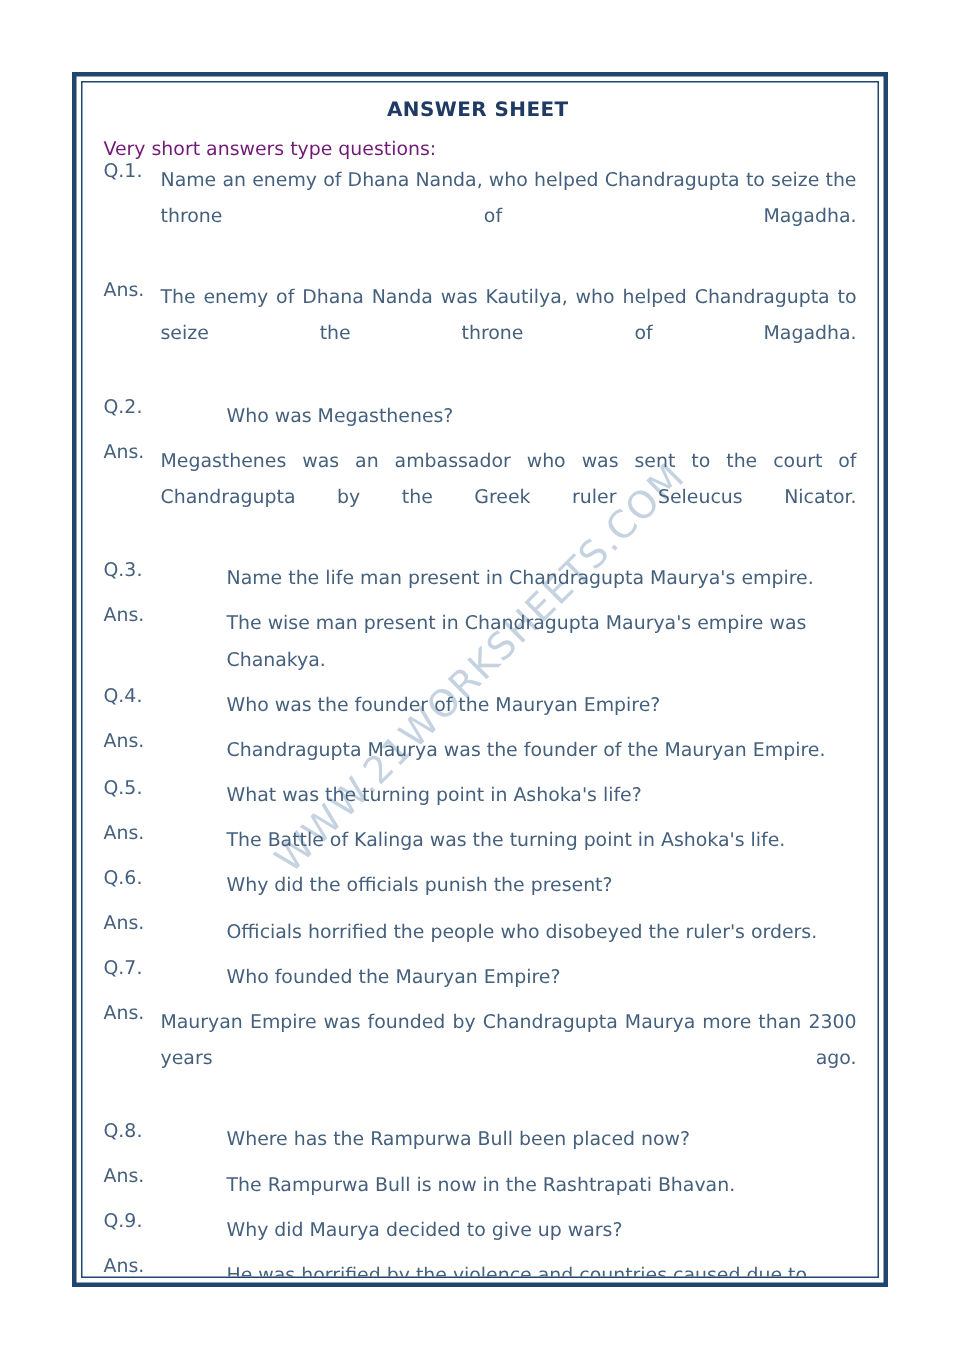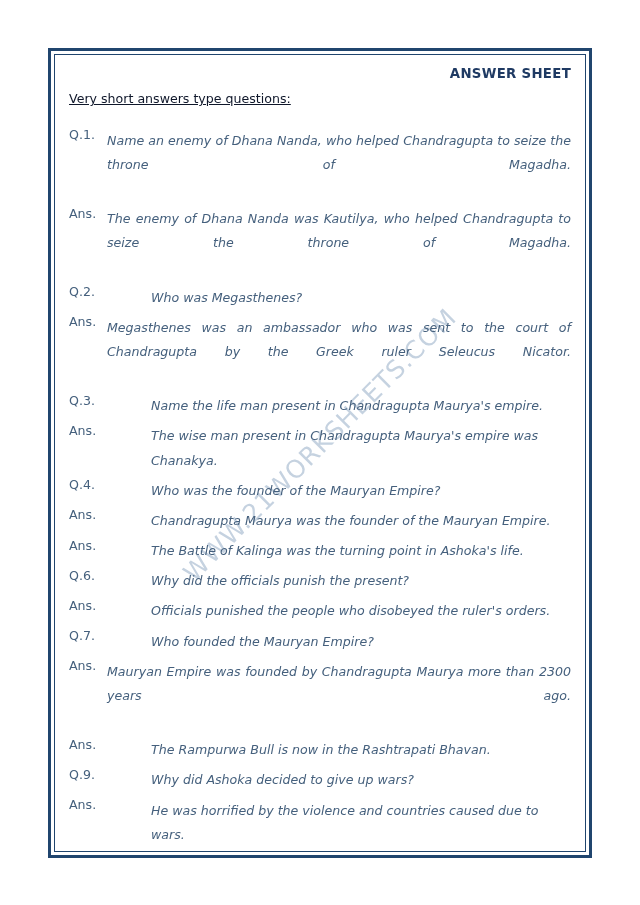--- a/index.html
+++ b/index.html
@@ -55,34 +55,33 @@
   }
 
   
   #content {
     position: relative;
     z-index: 2;
     padding: 11px 14px 10px 11px;
   }
 
   #doc-title {
-    text-align: right;
+    text-align: center;
     font-size: 13.3px;
     font-weight: bold;
     color: #1f3a63;
     letter-spacing: 0.3px;
     margin: 0 0 10px 0;
   }
 
   .intro-line {
     font-size: 12.6px;
-    color: #0f172a;
-    margin: 0 0 23px 0;
+    color: #701a75;
+    margin: 0 0 2px 0;
     padding-left: 3px;
-    text-decoration: underline;
   }
 
   .qa-row {
     display: flex;
     align-items: flex-start;
     font-size: 12.6px;
     color: #45607d;
     line-height: 1.0;
     margin-bottom: 6.5px;
   }
@@ -92,21 +91,20 @@
     padding-left: 3px;
     box-sizing: content-box;
     white-space: nowrap;
   }
   .qa-text {
     flex: 1 1 auto;
     text-align: justify;
     text-justify: inter-word;
     line-height: 1.92;
     margin-top: -0.5px;
-    font-style: italic;
   }
   
   .qa-text::after {
     content: "";
     display: inline-block;
     width: 100%;
   }
   .qa-row.no-justify .qa-text {
     text-align: left;
     margin-left: 44px;
@@ -156,46 +154,54 @@
           </div>
           <div class="qa-row no-justify">
             <div class="qa-label">Q.4.</div>
             <div class="qa-text">Who was the founder of the Mauryan Empire?</div>
           </div>
           <div class="qa-row no-justify">
             <div class="qa-label">Ans.</div>
             <div class="qa-text">Chandragupta Maurya was the founder of the Mauryan Empire.</div>
           </div>
           <div class="qa-row no-justify">
+            <div class="qa-label">Q.5.</div>
+            <div class="qa-text">What was the turning point in Ashoka's life?</div>
+          </div>
+          <div class="qa-row no-justify">
             <div class="qa-label">Ans.</div>
             <div class="qa-text">The Battle of Kalinga was the turning point in Ashoka's life.</div>
           </div>
           <div class="qa-row no-justify">
             <div class="qa-label">Q.6.</div>
             <div class="qa-text">Why did the officials punish the present?</div>
           </div>
           <div class="qa-row no-justify">
             <div class="qa-label">Ans.</div>
-            <div class="qa-text">Officials punished the people who disobeyed the ruler's orders.</div>
+            <div class="qa-text">Officials horrified the people who disobeyed the ruler's orders.</div>
           </div>
           <div class="qa-row no-justify">
             <div class="qa-label">Q.7.</div>
             <div class="qa-text">Who founded the Mauryan Empire?</div>
           </div>
           <div class="qa-row">
             <div class="qa-label">Ans.</div>
             <div class="qa-text">Mauryan Empire was founded by Chandragupta Maurya more than 2300 years ago.</div>
           </div>
           <div class="qa-row no-justify">
+            <div class="qa-label">Q.8.</div>
+            <div class="qa-text">Where has the Rampurwa Bull been placed now?</div>
+          </div>
+          <div class="qa-row no-justify">
             <div class="qa-label">Ans.</div>
             <div class="qa-text">The Rampurwa Bull is now in the Rashtrapati Bhavan.</div>
           </div>
           <div class="qa-row no-justify">
             <div class="qa-label">Q.9.</div>
-            <div class="qa-text">Why did Ashoka decided to give up wars?</div>
+            <div class="qa-text">Why did Maurya decided to give up wars?</div>
           </div>
           <div class="qa-row no-justify">
             <div class="qa-label">Ans.</div>
             <div class="qa-text">He was horrified by the violence and countries caused due to wars.</div>
           </div>
           <div class="qa-row">
             <div class="qa-label">Q.10.</div>
             <div class="qa-text">Name some of the countries where Ashoka sent his officials to spread Dhamma.</div>
           </div>
         </div>

